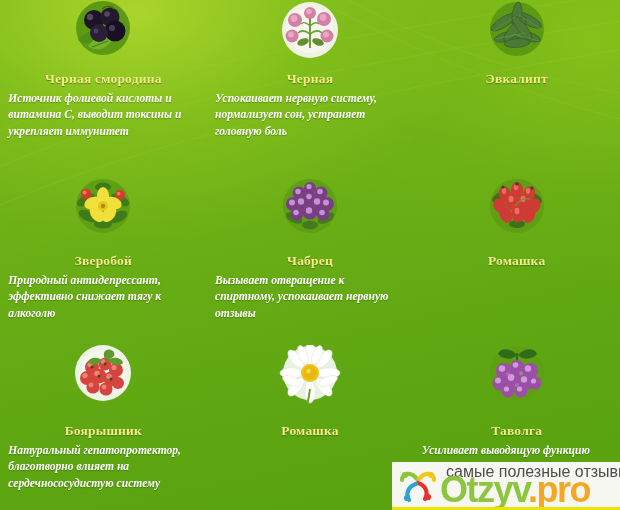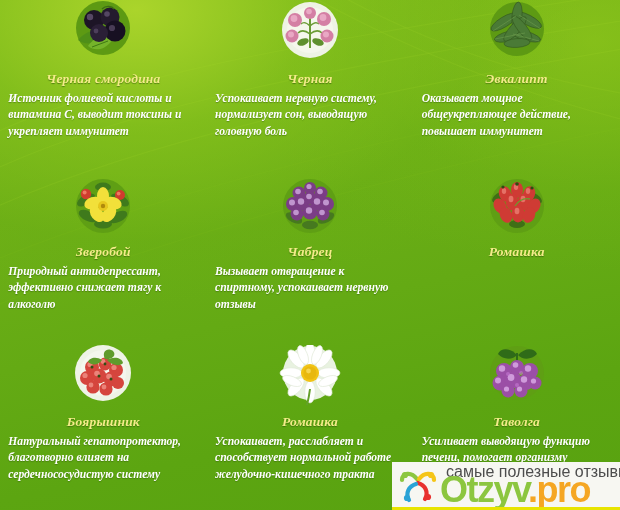--- a/index.html
+++ b/index.html
@@ -60,31 +60,30 @@
   .cell.row-1 .thumb-wrap { height: 66px; align-items: flex-start; }
 
   .thumb {
     display: block;
   }
 
   .plant-title {
     margin: 0;
     font-size: 13.5px;
     font-weight: bold;
-    font-style: italic;
     color: #f4ec8a;
     text-align: right;
     letter-spacing: 0.2px;
     line-height: 1.1;
     text-shadow: 0 1px 1px rgba(40, 80, 6, 0.55);
     white-space: nowrap;
   }
   .cell.row-1 .plant-title { margin-top: 6px; }
   .cell.row-2 .plant-title,
-  .cell.row-3 .plant-title { margin-top: 3px; }
+  .cell.row-3 .plant-title { margin-top: 12px; }
 
   .plant-desc {
     margin: 4px 0 0 0;
     font-size: 11.6px;
     font-style: italic;
     font-weight: bold;
     color: #ffffff;
     text-align: left;
     line-height: 1.42;
     max-width: 190px;
@@ -211,21 +210,21 @@
             <circle cx="47" cy="34.5" r="3"></circle>
             <circle cx="30" cy="11.5" r="2.8"></circle>
           </g>
           <g fill="#5f8f2e">
             <ellipse cx="24" cy="42" rx="6" ry="3.4" transform="rotate(-20 24 42)"></ellipse>
             <ellipse cx="39" cy="42" rx="6" ry="3.4" transform="rotate(20 39 42)"></ellipse>
           </g>
         </svg>
       </div>
       <div class="plant-title">Черная</div>
-      <div class="plant-desc">Успокаивает нервную систему, нормализует сон, выводящую головную боль</div>
+      <div class="plant-desc">Успокаивает нервную систему, нормализует сон, устраняет головную боль</div>
     </div>
 
     <div class="cell row-1">
       <div class="thumb-wrap">
         <svg class="thumb" width="62" height="62" viewBox="0 0 62 62">
           <circle cx="31" cy="29" r="27" fill="#5d9a13"></circle>
           <g fill="#4a7a36" stroke="#33571f" stroke-width="0.6">
             <ellipse cx="18" cy="22" rx="15" ry="5" transform="rotate(-32 18 22)"></ellipse>
             <ellipse cx="42" cy="20" rx="15" ry="5" transform="rotate(28 42 20)"></ellipse>
             <ellipse cx="24" cy="36" rx="16" ry="5" transform="rotate(-14 24 36)"></ellipse>
@@ -237,21 +236,20 @@
           </g>
           <g stroke="#6d9b4e" stroke-width="0.7" fill="none" opacity="0.85">
             <path d="M7 31 L30 16"></path>
             <path d="M55 29 L33 15"></path>
             <path d="M9 39 L39 33"></path>
             <path d="M53 41 L27 34"></path>
           </g>
         </svg>
       </div>
       <div class="plant-title">Эвкалипт</div>
-      <div class="plant-desc">Оказывает мощное общеукрепляющее действие, повышает иммунитет</div>
     </div>
 
     <div class="cell row-2">
       <div class="thumb-wrap">
         <svg class="thumb" width="60" height="60" viewBox="0 0 60 60">
           <circle cx="30" cy="30" r="27" fill="#5f9f14"></circle>
           <g fill="#3f7a1c">
             <ellipse cx="13" cy="24" rx="10" ry="5" transform="rotate(-30 13 24)"></ellipse>
             <ellipse cx="47" cy="24" rx="10" ry="5" transform="rotate(30 47 24)"></ellipse>
             <ellipse cx="15" cy="40" rx="10" ry="5" transform="rotate(25 15 40)"></ellipse>
@@ -420,21 +418,20 @@
             <ellipse cx="49" cy="36" rx="10" ry="4.4" transform="rotate(-22 49 36)"></ellipse>
             <ellipse cx="13" cy="36" rx="10" ry="4.4" transform="rotate(22 13 36)"></ellipse>
           </g>
           <circle cx="31" cy="28" r="9" fill="#f2c314"></circle>
           <circle cx="31" cy="28" r="6.6" fill="#e8b80e"></circle>
           <circle cx="29.5" cy="26" r="2.4" fill="#f7d95c" opacity="0.85"></circle>
           <path d="M31 44 C30 52, 29 56, 28 60" stroke="#64a02a" stroke-width="2" fill="none"></path>
         </svg>
       </div>
       <div class="plant-title">Ромашка</div>
-      <div class="plant-desc">Успокаивает, расслабляет и способствует нормальной работе желудочно-кишечного тракта</div>
     </div>
 
     <div class="cell row-3">
       <div class="thumb-wrap">
         <svg class="thumb" width="62" height="62" viewBox="0 0 62 62">
           <circle cx="31" cy="28" r="27" fill="#5f9f14"></circle>
           <g fill="#2f6b18">
             <path d="M31 10 C24 2, 14 3, 12 9 C17 15, 27 15, 31 10 Z"></path>
             <path d="M32 10 C39 2, 49 3, 51 9 C46 15, 36 15, 32 10 Z"></path>
             <path d="M31 8 L31 22" stroke="#2f6b18" stroke-width="2"></path>

